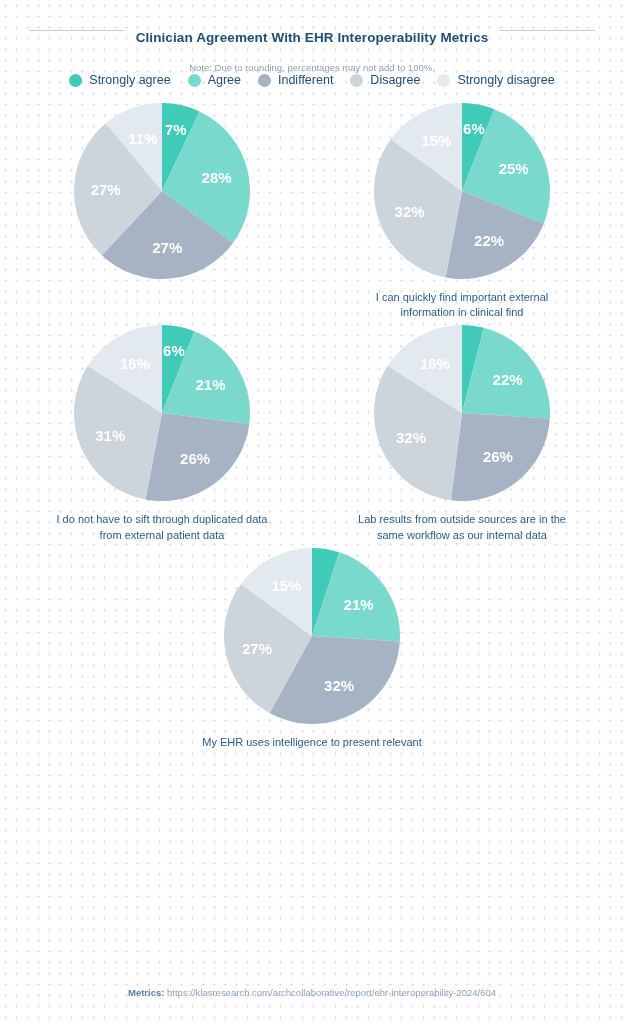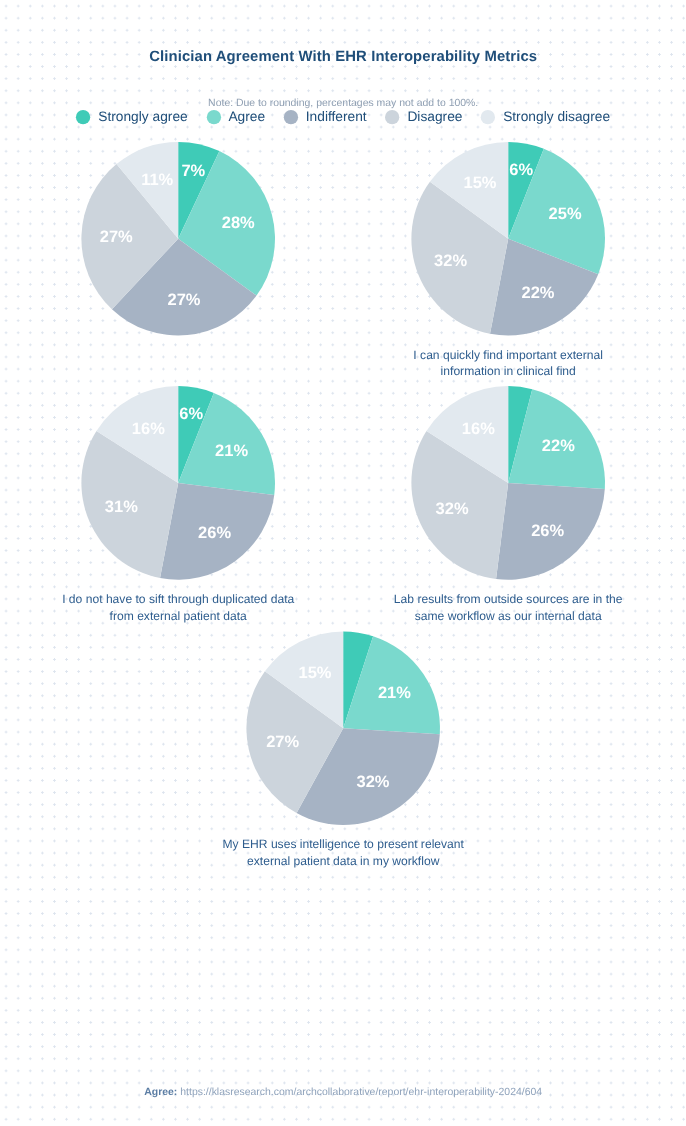--- a/index.html
+++ b/index.html
@@ -18,25 +18,24 @@
     position: relative;
   }
 
   
   .header {
     padding-top: 30px;
     text-align: center;
   }
   .title-row {
     display: flex;
-    align-items: center;
+    align-items: flex-start;
     justify-content: center;
     gap: 12px;
     padding: 0 18px;
-    flex-direction: column;
   }
   .title-rule {
     height: 1px;
     background: #c3cfdd;
     flex: 1 1 auto;
     max-width: 95px;
   }
   .chart-title {
     font-size: 13.5px;
     font-weight: bold;
@@ -264,21 +263,20 @@
           <path d="M 90 90 L 47.61 167.11 A 88 88 0 0 1 18.81 38.27 Z" fill="#ccd4dc"></path>
           <path d="M 90 90 L 18.81 38.27 A 88 88 0 0 1 90.00 2.00 Z" fill="#e2e9ef"></path>
           <text class="slice-label" x="136.6" y="58.3">21%</text>
           <text class="slice-label" x="117.1" y="139.4">32%</text>
           <text class="slice-label" x="35.0" y="102.3">27%</text>
           <text class="slice-label" x="64.4" y="39.8">15%</text>
         </svg>
       </div>
       <div class="pie-caption">
         <div>My EHR uses intelligence to present relevant</div>
-        <div>external patient data in my workflow</div>
       </div>
     </div>
   </div>
 
 <div class="footer">
-  <span class="src-label">Agree:</span>
+  <span class="src-label">Metrics:</span>
   <span class="src-url">https://klasresearch.com/archcollaborative/report/ehr-interoperability-2024/604</span>
 </div>
 
 </body></html>

